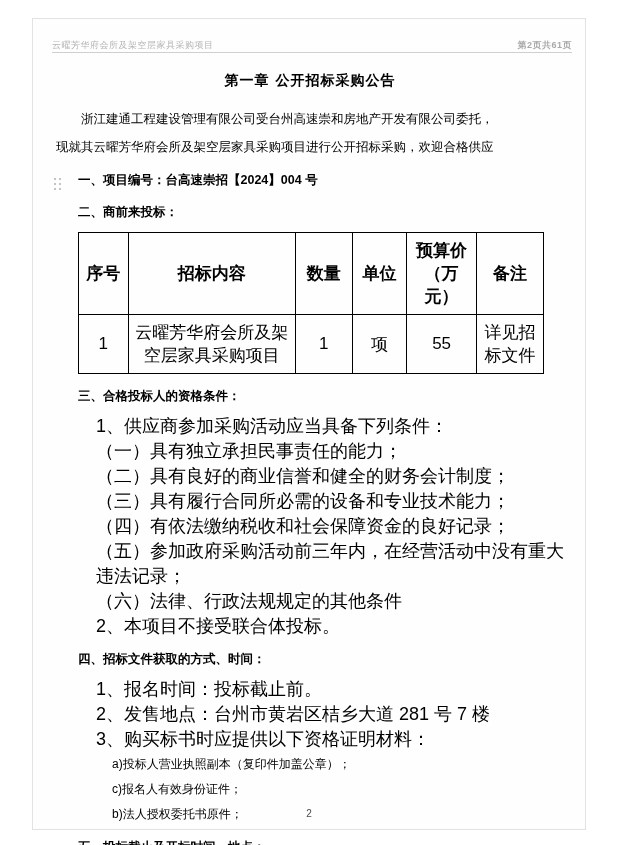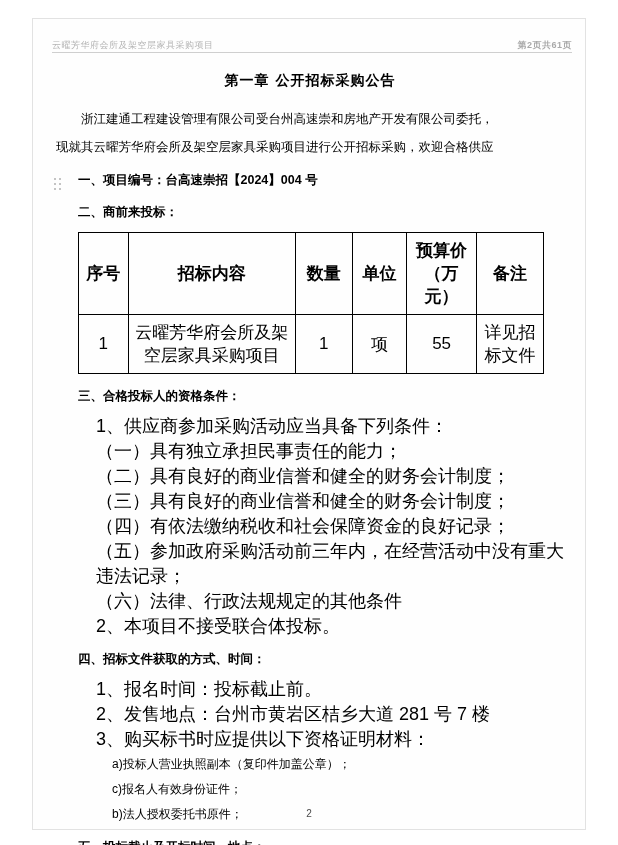--- a/index.html
+++ b/index.html
@@ -220,21 +220,21 @@
           <td>55</td>
           <td>详见招标文件</td>
         </tr>
       </tbody>
     </table>
 
     <h2 class="section sec-indent">三、合格投标人的资格条件：</h2>
     <p class="item">1、供应商参加采购活动应当具备下列条件：</p>
     <p class="item">（一）具有独立承担民事责任的能力；</p>
     <p class="item">（二）具有良好的商业信誉和健全的财务会计制度；</p>
-    <p class="item">（三）具有良好的商业信誉和健全的财务会计制度；</p>
+    <p class="item">（三）具有履行合同所必需的设备和专业技术能力；</p>
     <p class="item">（四）有依法缴纳税收和社会保障资金的良好记录；</p>
     <p class="item">（五）参加政府采购活动前三年内，在经营活动中没有重大违法记录；</p>
     <p class="item">（六）法律、行政法规规定的其他条件</p>
     <p class="item">2、本项目不接受联合体投标。</p>
 
     <h2 class="section sec-indent">四、招标文件获取的方式、时间：</h2>
     <p class="item">1、报名时间：投标截止前。</p>
     <p class="item">2、发售地点：台州市黄岩区桔乡大道 281 号 7 楼</p>
     <p class="item">3、购买标书时应提供以下资格证明材料：</p>
     <p class="item-sub">a)投标人营业执照副本（复印件加盖公章）；</p>

